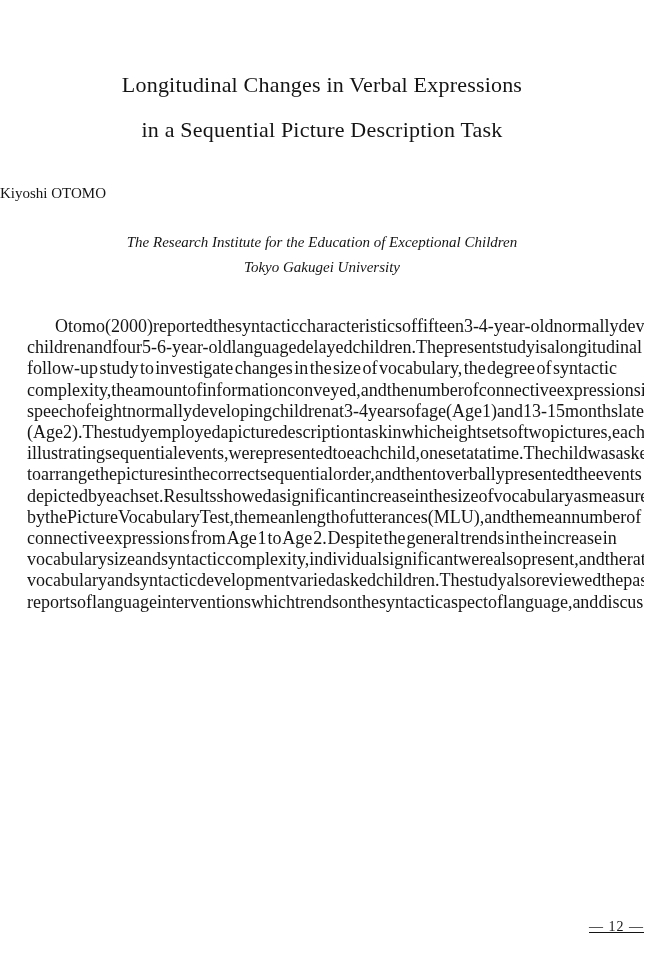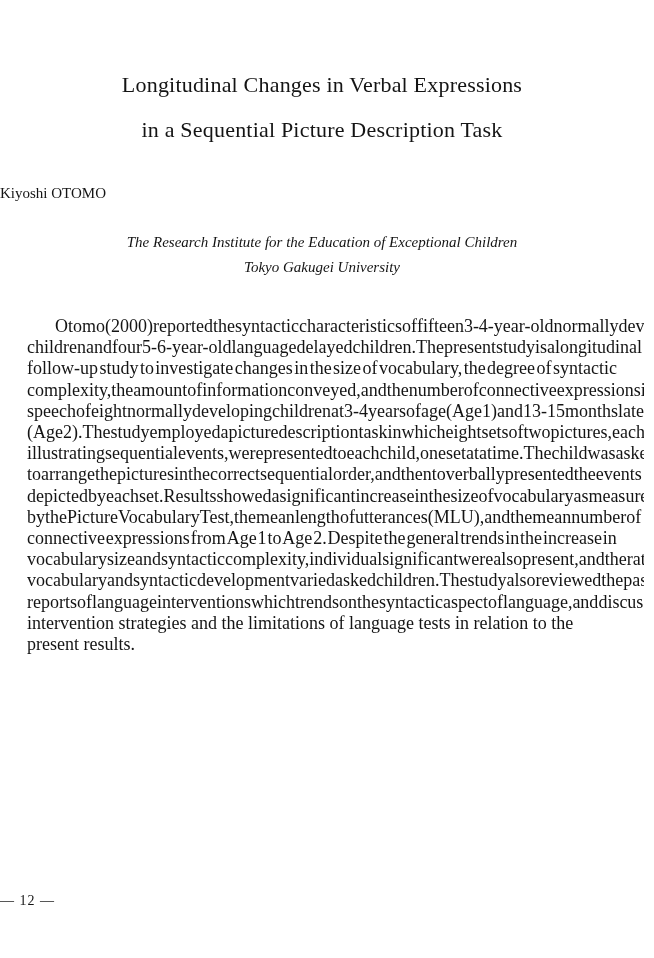--- a/index.html
+++ b/index.html
@@ -55,24 +55,25 @@
     display: flex;
     justify-content: space-between;
     white-space: nowrap;
   }
   .abs-line.first { padding-left: 28px; }
   .abs-line.last  { display: block; white-space: normal; }
   .page-number {
     position: absolute;
     left: 0;
     right: 0;
-    bottom: 49px;
-    text-align: left;
+    bottom: 23px;
+    text-align: right;
     font-size: 14px;
     letter-spacing: 1px;
+    text-decoration: underline;
   }
 </style>
 </head>
 <body>
 
 <div class="page">
 
   <h1 class="title">
     <span class="tline">Longitudinal Changes in Verbal Expressions</span>
     <span class="tline">in a Sequential Picture Description Task</span>
@@ -316,18 +317,17 @@
         <span>trends</span>
         <span>on</span>
         <span>the</span>
         <span>syntactic</span>
         <span>aspect</span>
         <span>of</span>
         <span>language,</span>
         <span>and</span>
         <span>discussed</span>
       </div>
-      <div class="abs-line last">intervention strategies and the limitations of language tests in relation to the present results.</div>
     </div>
 
   <div class="page-number">— 12 —</div>
 
 </div>
 
 </body></html>

